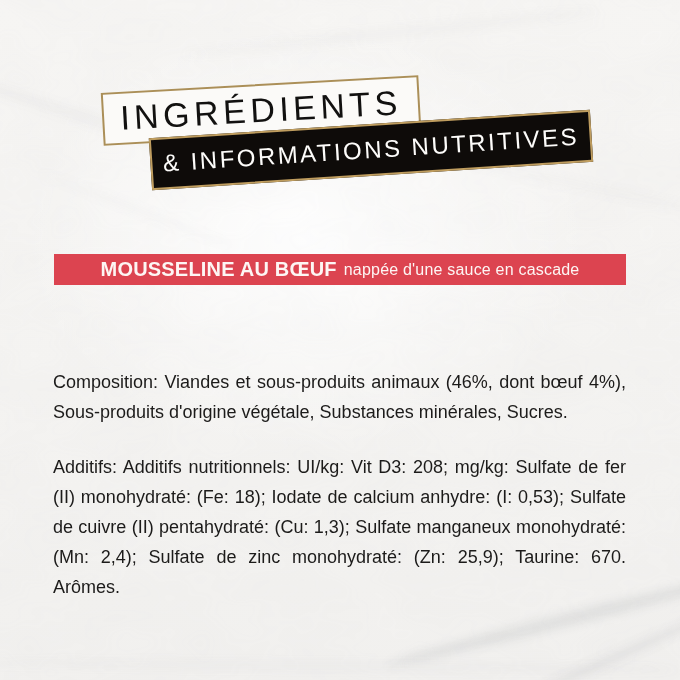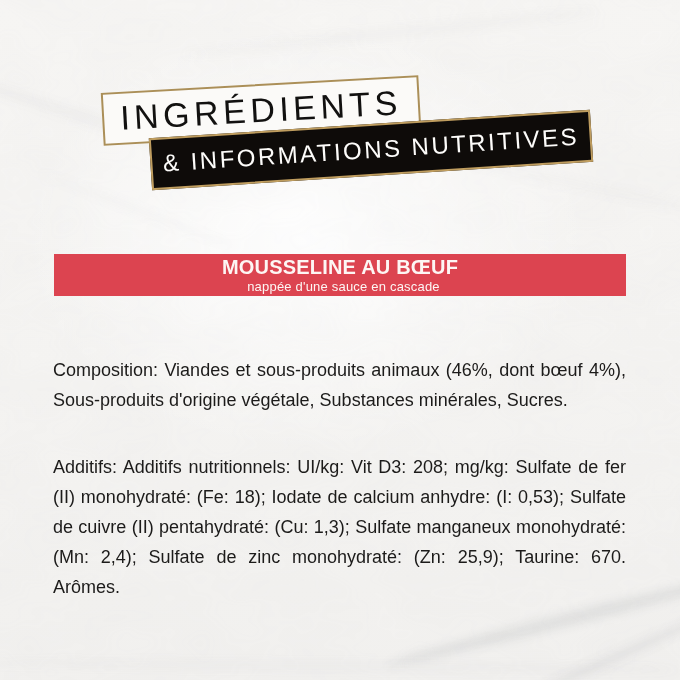--- a/index.html
+++ b/index.html
@@ -62,52 +62,51 @@
   }
   .banner-nutrition .label {
     color: #fdfcfa;
     font-size: 24px;
     letter-spacing: 2.5px;
     white-space: nowrap;
   }
 
   
   .banner-product {
-    left: 54px; top: 254px; width: 572px; height: 42px;
+    left: 54px; top: 254px; width: 572px; height: 31px;
     background: #dc4450;
     z-index: 2;
     white-space: nowrap;
-    flex-direction: column;
   }
   .banner-product .name {
     color: #fdf6f4;
     font-weight: 700;
     font-size: 20px;
     letter-spacing: .2px;
   }
   .banner-product .tagline {
     color: #fdf6f4;
     font-weight: 400;
-    font-size: 13px;
+    font-size: 16px;
     margin-left: 7px;
     letter-spacing: .2px;
   }
 
   
   .para {
     position: absolute;
     left: 53px;
     width: 573px;
     color: #1c1b1a;
     font-size: 18px;
     line-height: 30px;
     text-align: justify;
     z-index: 2;
   }
-  .para-composition { top: 337px; }
+  .para-composition { top: 349px; }
   .para-additives   { top: 440px; margin-top: 12px; }
   .para-analytical  { top: 591px; }
 </style>
 </head>
 <body>
 
 <div class="stage">
 
   <svg class="noise" xmlns="http://www.w3.org/2000/svg" width="680" height="680">
     <filter id="marbleNoise">

